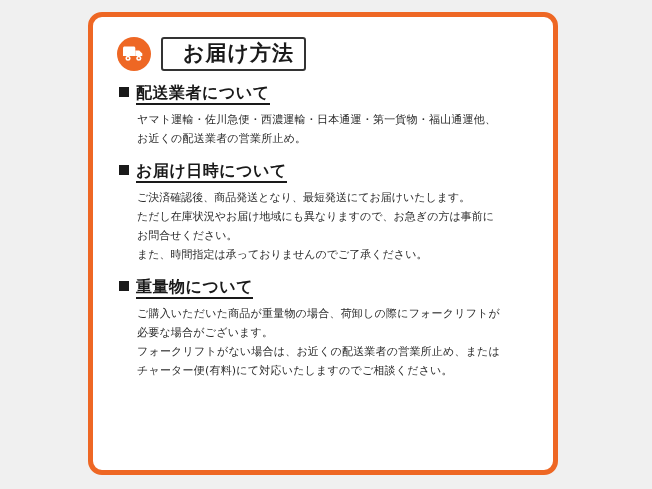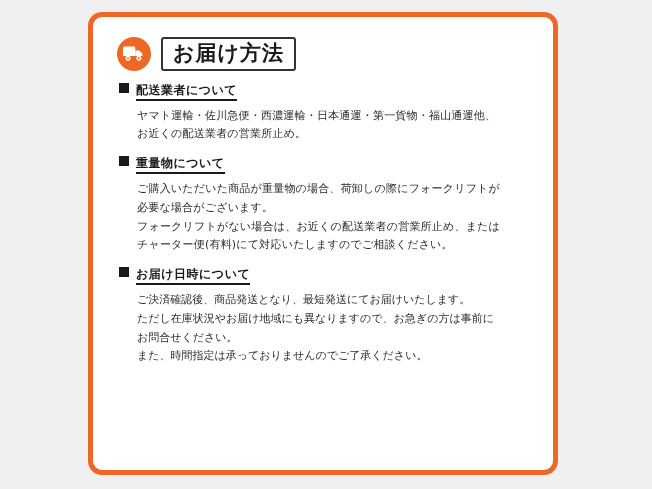--- a/index.html
+++ b/index.html
@@ -45,21 +45,21 @@
     background: #ee6724;
     display: flex;
     align-items: center;
     justify-content: center;
     flex: none;
   }
   .truck-badge svg { display: block; }
   .title-box {
     border: 2px solid #333333;
     border-radius: 3px;
-    padding: 2px 10px 4px 10px;
+    padding: 2px 10px 4px 20px;
     background: #ffffff;
   }
   .title-text {
     font-size: 21px;
     font-weight: bold;
     color: #1a1a1a;
     letter-spacing: 1px;
     line-height: 1.15;
     white-space: nowrap;
   }
@@ -73,21 +73,21 @@
   }
   .bullet-square {
     width: 10px;
     height: 10px;
     background: #1a1a1a;
     flex: none;
     position: relative;
     top: -1px;
   }
   .section-title {
-    font-size: 12px;
+    font-size: 16px;
     font-weight: bold;
     color: #1a1a1a;
     letter-spacing: 0.5px;
     border-bottom: 2px solid #1a1a1a;
     padding-bottom: 1px;
     line-height: 1.2;
     white-space: nowrap;
   }
   .section-body {
     margin-left: 22px;
@@ -130,37 +130,37 @@
       </div>
       <div class="section-body">
         <div class="line">ヤマト運輸・佐川急便・西濃運輸・日本通運・第一貨物・福山通運他、</div>
         <div class="line">お近くの配送業者の営業所止め。</div>
       </div>
     </div>
 
     <div class="section">
       <div class="section-head">
         <span class="bullet-square"></span>
+        <span class="section-title">お届け日時について</span>
+      </div>
+      <div class="section-body">
+        <div class="line tight">ご決済確認後、商品発送となり、最短発送にてお届けいたします。</div>
+        <div class="line tight">ただし在庫状況やお届け地域にも異なりますので、お急ぎの方は事前に</div>
+        <div class="line tight">お問合せください。</div>
+        <div class="line tight">また、時間指定は承っておりませんのでご了承ください。</div>
+      </div>
+    </div>
+
+    <div class="section">
+      <div class="section-head">
+        <span class="bullet-square"></span>
         <span class="section-title">重量物について</span>
       </div>
       <div class="section-body">
         <div class="line">ご購入いただいた商品が重量物の場合、荷卸しの際にフォークリフトが</div>
         <div class="line">必要な場合がございます。</div>
         <div class="line">フォークリフトがない場合は、お近くの配送業者の営業所止め、または</div>
         <div class="line">チャーター便(有料)にて対応いたしますのでご相談ください。</div>
       </div>
     </div>
 
-    <div class="section">
-      <div class="section-head">
-        <span class="bullet-square"></span>
-        <span class="section-title">お届け日時について</span>
-      </div>
-      <div class="section-body">
-        <div class="line tight">ご決済確認後、商品発送となり、最短発送にてお届けいたします。</div>
-        <div class="line tight">ただし在庫状況やお届け地域にも異なりますので、お急ぎの方は事前に</div>
-        <div class="line tight">お問合せください。</div>
-        <div class="line tight">また、時間指定は承っておりませんのでご了承ください。</div>
-      </div>
-    </div>
-
   </div>
 </div>
 
 </body></html>

